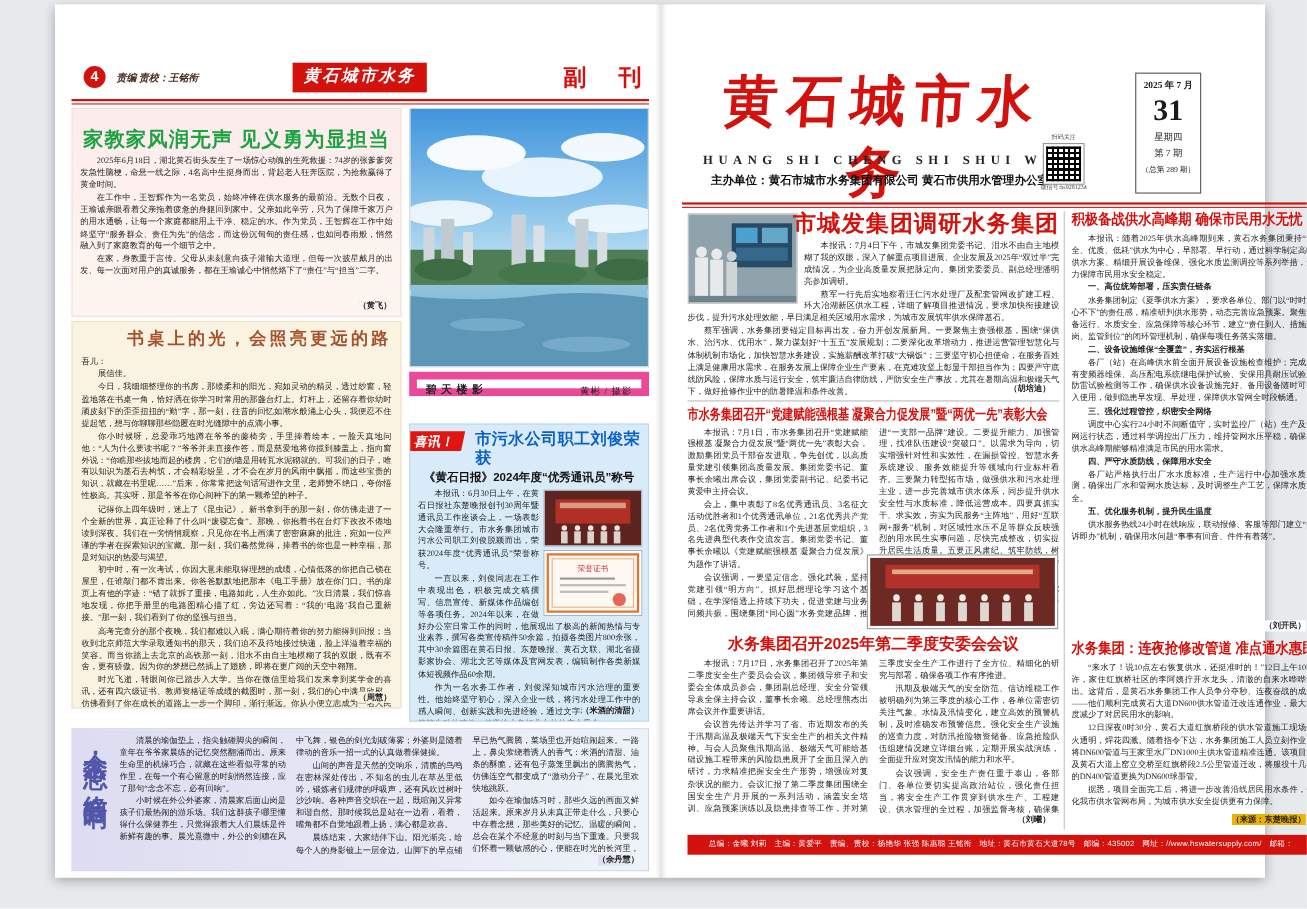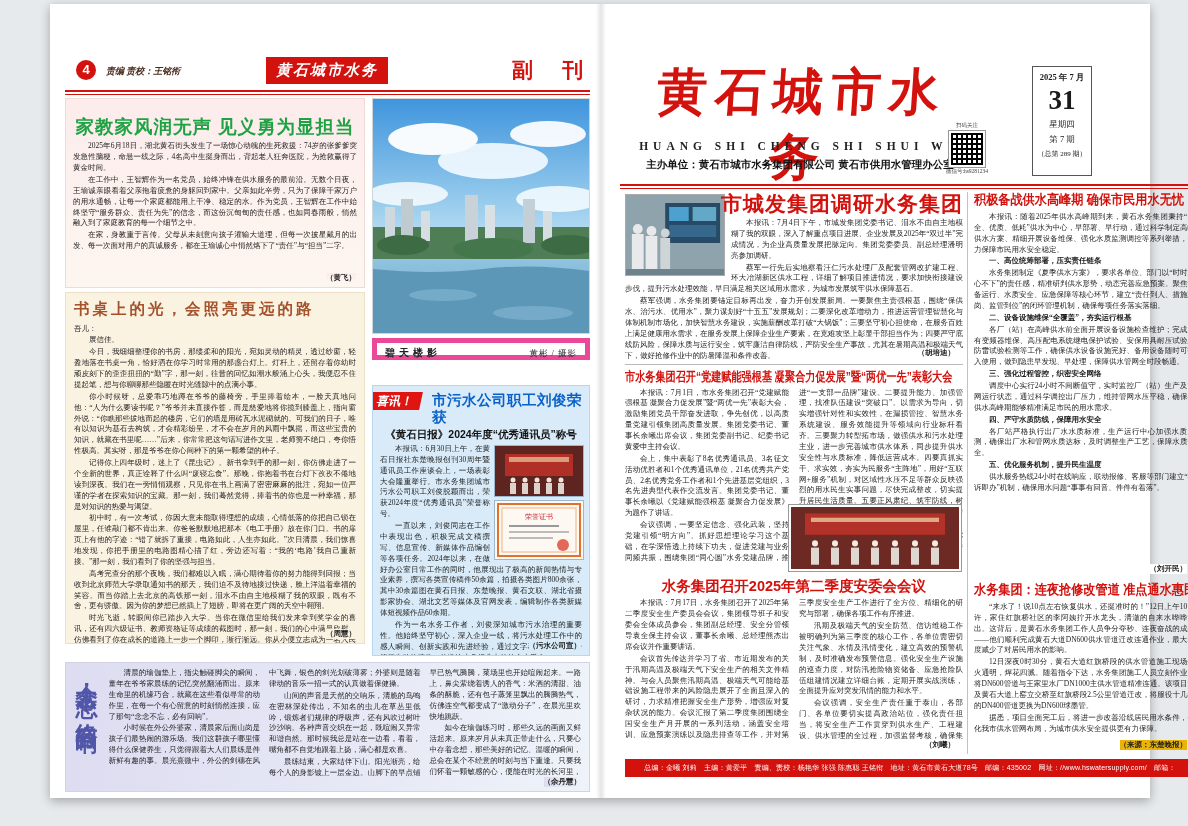--- a/index.html
+++ b/index.html
@@ -29,29 +29,29 @@
   .lrule{left:15px;top:86px;width:525px;}
 
   
   .art1{left:15px;top:94px;width:300px;height:190px;background:linear-gradient(180deg,#fcecec,#fdf6f0);
         border:1px solid #f3d9d4;padding:16px 7px;box-sizing:border-box;}
   .art1 h1{margin:1px 0 4px;text-align:center;font:bold 18.5px/1.15 "Liberation Sans",sans-serif;color:#1fa244;
            letter-spacing:1px;}
   
   .photo1{left:322px;top:94px;width:218px;height:236px;border:1px solid #cfd6da;box-sizing:border-box;}
   .photo1 svg{display:block;width:100%;height:100%;}
-  .cap1{left:322px;top:334px;width:218px;height:22px;border:5px solid #ec4899;box-sizing:border-box;
+  .cap1{left:322px;top:334px;width:218px;height:22px;border:7px solid #ec4899;box-sizing:border-box;
         font-size:10px;line-height:20px;padding:0 8px;color:#222;}
   .cap1 .t{font-weight:bold;letter-spacing:4px;}
   .cap1 .c{float:right;font-size:8.5px;letter-spacing:1px;}
 
   
   .letter{left:15px;top:288px;width:300px;height:352px;background:#fbf3e2;border:1px solid #eee0c4;
           padding:5px 8px;box-sizing:border-box;}
-  .letter h1{margin:2px 0 5px;text-align:left;font:bold 15.5px/1.2 "Liberation Serif",serif;color:#a5512b;
+  .letter h1{margin:2px 0 5px;text-align:right;font:bold 15.5px/1.2 "Liberation Serif",serif;color:#a5512b;
              letter-spacing:3px;}
 
   
   .gnews{left:322px;top:381px;width:218px;height:271px;background:#d9ebf8;border:1px solid #b9d7ec;
          padding:4px 7px;box-sizing:border-box;}
   .ribbon{position:absolute;left:-4px;top:6px;background:#e01410;color:#fff;
           font:bold 12px/18px "Liberation Sans",sans-serif;padding:0 8px;transform:skewX(-12deg);}
   .gh1{margin:2px 0 1px 52px;font:bold 14.5px/1.2 "Liberation Sans",sans-serif;color:#0a61c8;letter-spacing:.5px;}
   .gh2{margin:1px 0 3px;text-align:center;font:bold 10.5px/1.25 "Liberation Sans",sans-serif;color:#111;}
   .gphoto{float:right;width:88px;margin:1px 0 2px 4px;}
@@ -218,21 +218,21 @@
           <rect x="14" y="24" width="50" height="2" fill="#999"></rect>
           <rect x="14" y="30" width="60" height="2" fill="#bbb"></rect>
           <rect x="14" y="36" width="44" height="2" fill="#bbb"></rect>
           <circle cx="68" cy="44" r="6" fill="#d43" opacity=".8"></circle>
         </svg>
       </div>
       <p class="bp">本报讯：6月30日上午，在黄石日报社东楚晚报创刊30周年暨通讯员工作座谈会上，一场表彰大会隆重举行。市水务集团城市污水公司职工刘俊脱颖而出，荣获2024年度“优秀通讯员”荣誉称号。</p>
       <p class="bp">一直以来，刘俊同志在工作中表现出色，积极完成文稿撰写、信息宣传、新媒体作品编创等各项任务。2024年以来，在做好办公室日常工作的同时，他展现出了极高的新闻热情与专业素养，撰写各类宣传稿件50余篇，拍摄各类图片800余张，其中30余篇图在黄石日报、东楚晚报、黄石文联、湖北省摄影家协会、湖北文艺等媒体及官网发表，编辑制作各类新媒体短视频作品60余期。</p>
       <p class="bp">作为一名水务工作者，刘俊深知城市污水治理的重要性。他始终坚守初心，深入企业一线，将污水处理工作中的感人瞬间、创新实践和先进经验，通过文字和镜头转化为一篇篇生动的稿件，传递给水务行业内外的广大受众。</p>
 
-      <span class="byl">（污水公司宣）</span>
+      <span class="byl">（米酒的清甜）</span>
     </div>
 
     <div class="abs yoga">
       <div class="callig">念念不忘，终有回响</div>
       <div class="yogatxt cols3">
         <p class="bp">清晨的瑜伽垫上，指尖触碰脚尖的瞬间，童年在爷爷家晨练的记忆突然翻涌而出。原来生命里的机缘巧合，就藏在这些看似寻常的动作里，在每一个有心留意的时刻悄然连接，应了那句“念念不忘，必有回响”。</p>
         <p class="bp">小时候在外公外婆家，清晨家后面山岗是孩子们最热闹的游乐场。我们这群孩子哪里懂得什么保健养生，只觉得跟着大人们晨练是件新鲜有趣的事。晨光熹微中，外公的剑穗在风中飞舞，银色的剑光划破薄雾；外婆则是随着律动的音乐一招一式的认真做着保健操。</p>
         <p class="bp">山间的声音是天然的交响乐，清脆的鸟鸣在密林深处传出，不知名的虫儿在草丛里低吟，锻炼者们规律的呼吸声，还有风吹过树叶沙沙响。各种声音交织在一起，既喧闹又异常和谐自然。那时候我总是站在一边看，看着，嘴角都不自觉地跟着上扬，满心都是欢喜。</p>
         <p class="bp">晨练结束，大家结伴下山。阳光渐亮，给每个人的身影镀上一层金边。山脚下的早点铺早已热气腾腾，菜场里也开始喧闹起来。一路上，鼻尖萦绕着诱人的香气：米酒的清甜、油条的酥脆，还有包子蒸笼里飘出的腾腾热气，仿佛连空气都变成了“激动分子”，在晨光里欢快地跳跃。</p>
         <p class="bp">如今在瑜伽练习时，那些久远的画面又鲜活起来。原来岁月从未真正带走什么，只要心中存着念想，那些美好的记忆、温暖的瞬间，总会在某个不经意的时刻与当下重逢。只要我们怀着一颗敏感的心，便能在时光的长河里，找到那些隐秘而珍贵的连接，让过去与现在、回忆与现实，交织成一幅永不褪色的治愈画卷。</p>

